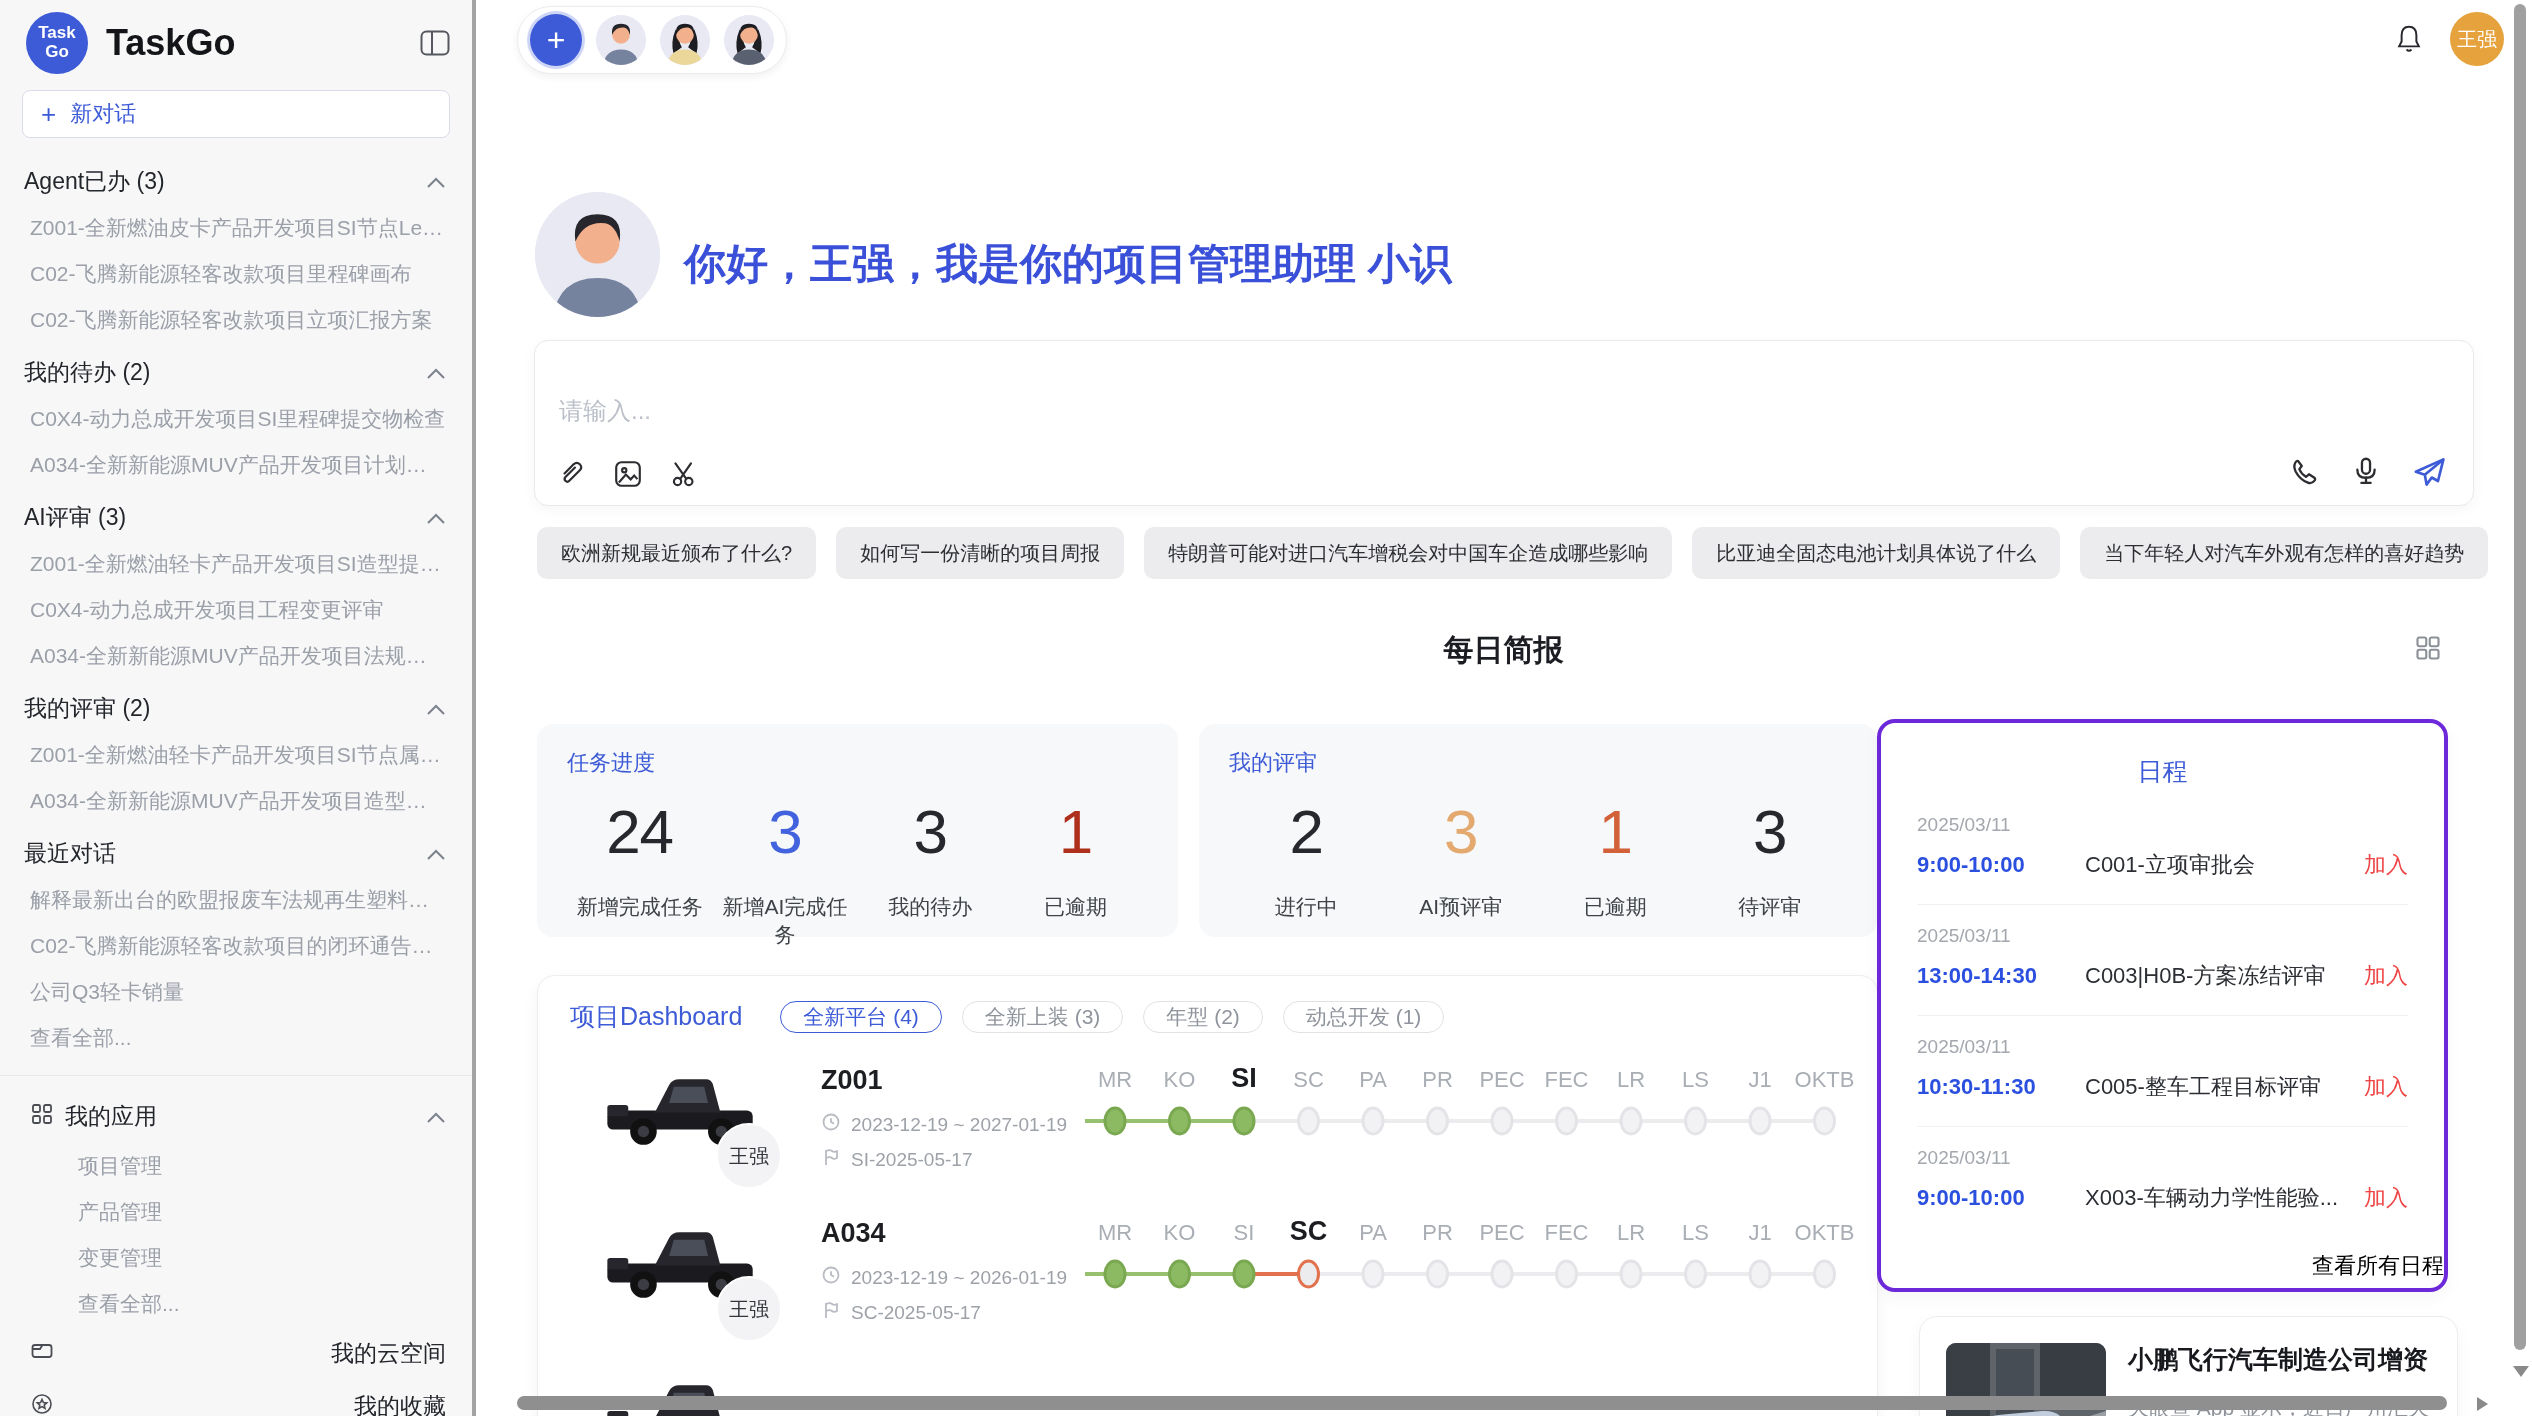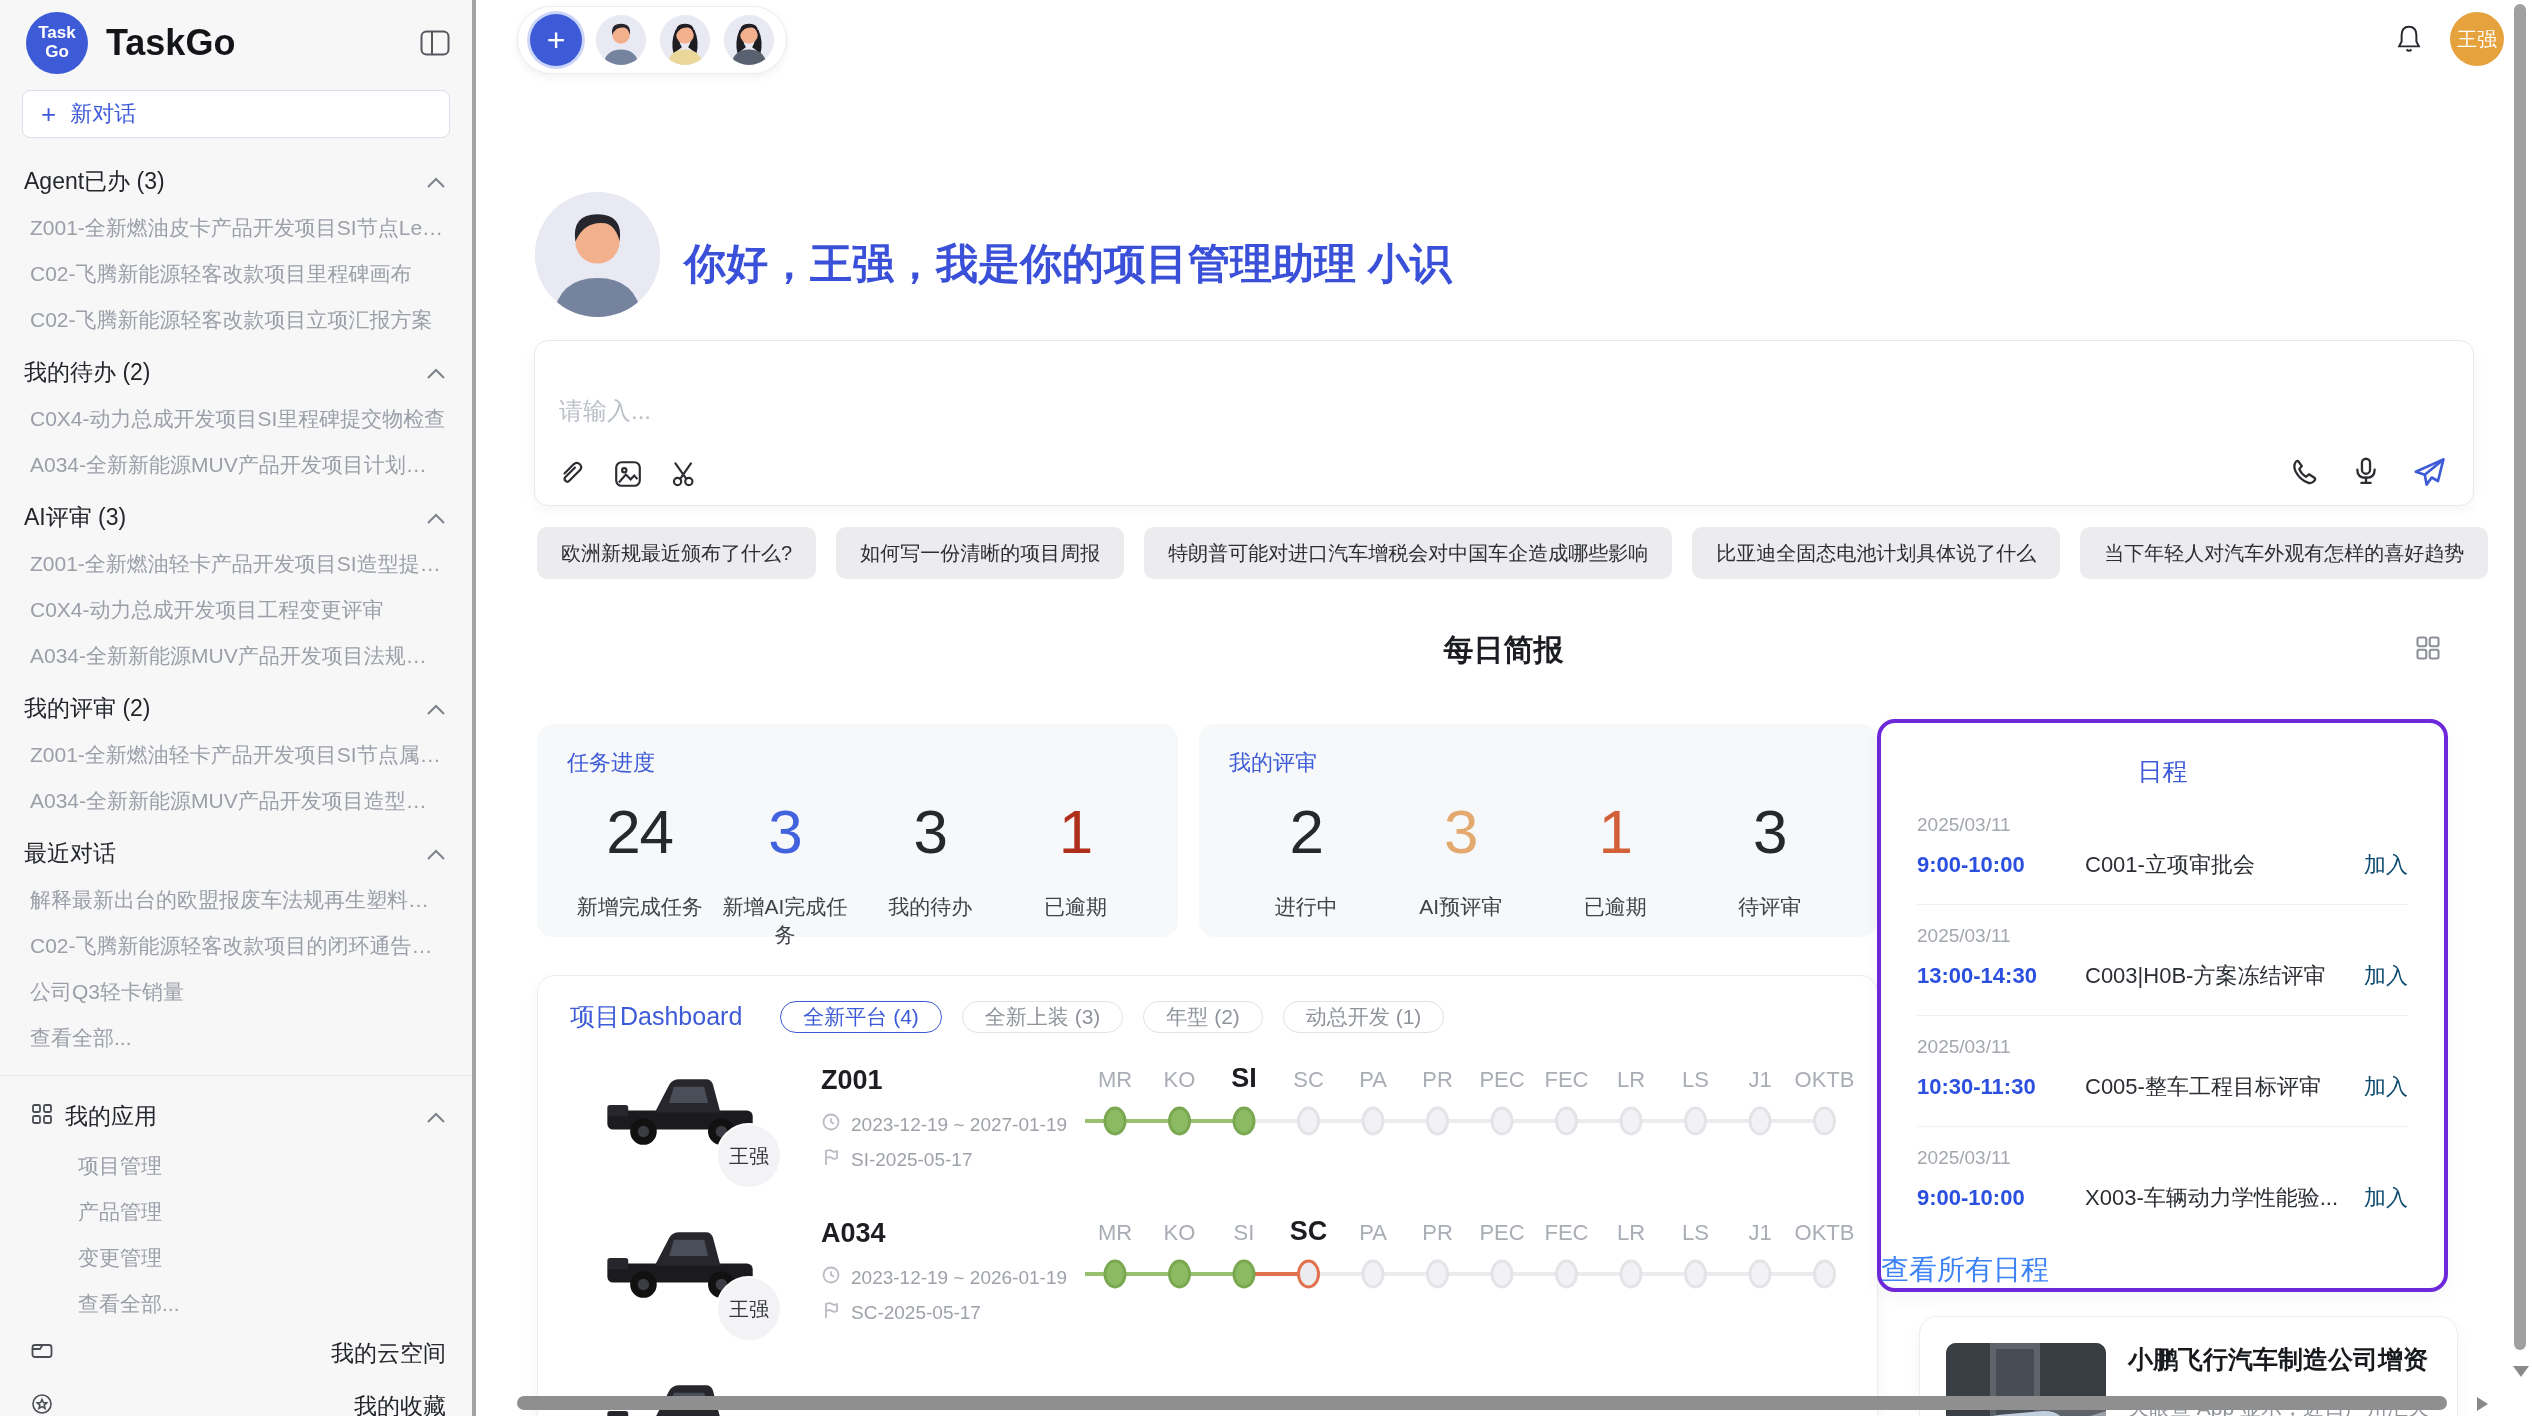--- a/index.html
+++ b/index.html
@@ -105,22 +105,22 @@
     background:#fff; border:4px solid #6d28d9; border-radius:18px;
     box-shadow:0 6px 18px rgba(0,0,0,.04); }
   .sched-title { text-align:center; font-size:25px; color:#3d5bd7; padding:32px 0 6px; }
   .sched-items { padding:0 36px; }
   .sched-item { padding:20px 0 24px; border-bottom:1px solid #f1f1f3; }
   .sched-item:last-child { border-bottom:none; }
   .s-date { font-size:19px; color:#a3a7ae; margin-bottom:14px; }
   .s-row { display:flex; align-items:center; }
   .s-time { width:168px; font-size:22px; color:#2b50e0; font-weight:600; flex:none; }
   .s-name { flex:1; font-size:22px; color:#2b2e33; white-space:nowrap; overflow:hidden; text-overflow:ellipsis; }
-  .s-join { font-size:22px; color:#0c4a6e; cursor:pointer; margin-left:2px; }
-  .sched-viewall { text-align:left; font-size:28px; color:#3b82f6; padding-top:14px; cursor:pointer; }
+  .s-join { font-size:22px; color:#ef4444; cursor:pointer; margin-left:2px; }
+  .sched-viewall { text-align:right; font-size:22px; color:#000000; padding-top:14px; cursor:pointer; }
 
   
   #news-card { position:absolute; left:1919px; top:1316px; width:539px; height:190px;
     background:#fff; border:1px solid #ededf1; border-radius:18px; padding:26px;
     display:flex; gap:22px; box-shadow:0 6px 18px rgba(0,0,0,.04); }
   .news-thumb { width:160px; height:118px; border-radius:10px; overflow:hidden; flex:none; }
   .news-title { font-size:25px; font-weight:700; color:#17191d; margin-bottom:16px; }
   .news-snippet { font-size:21px; color:#8f949b; line-height:1.5; }
 
   

